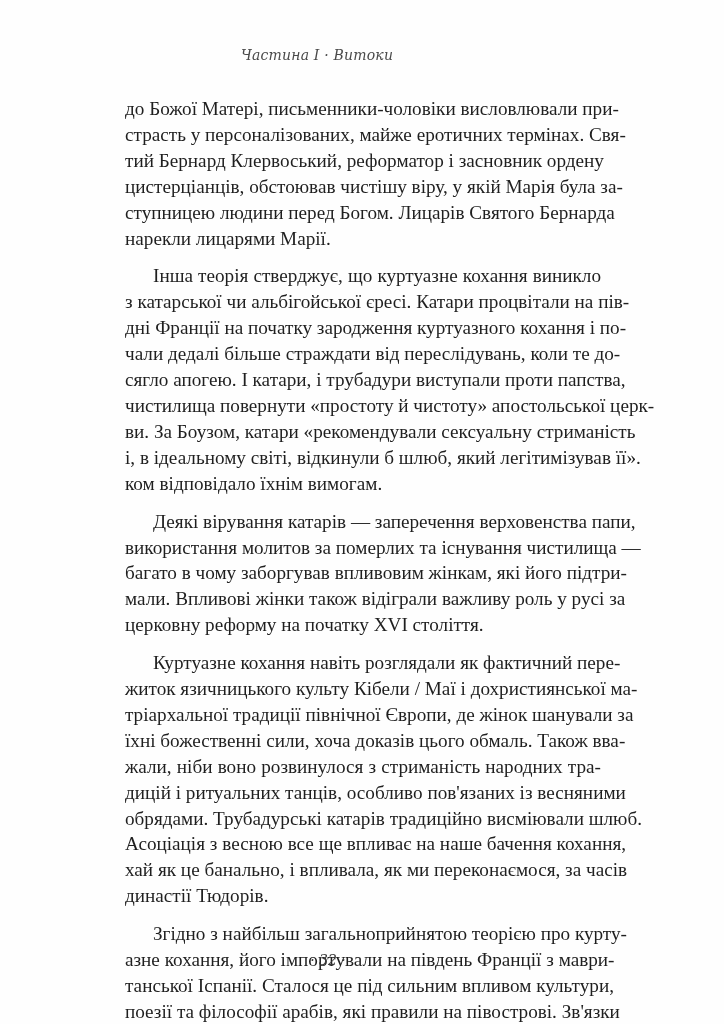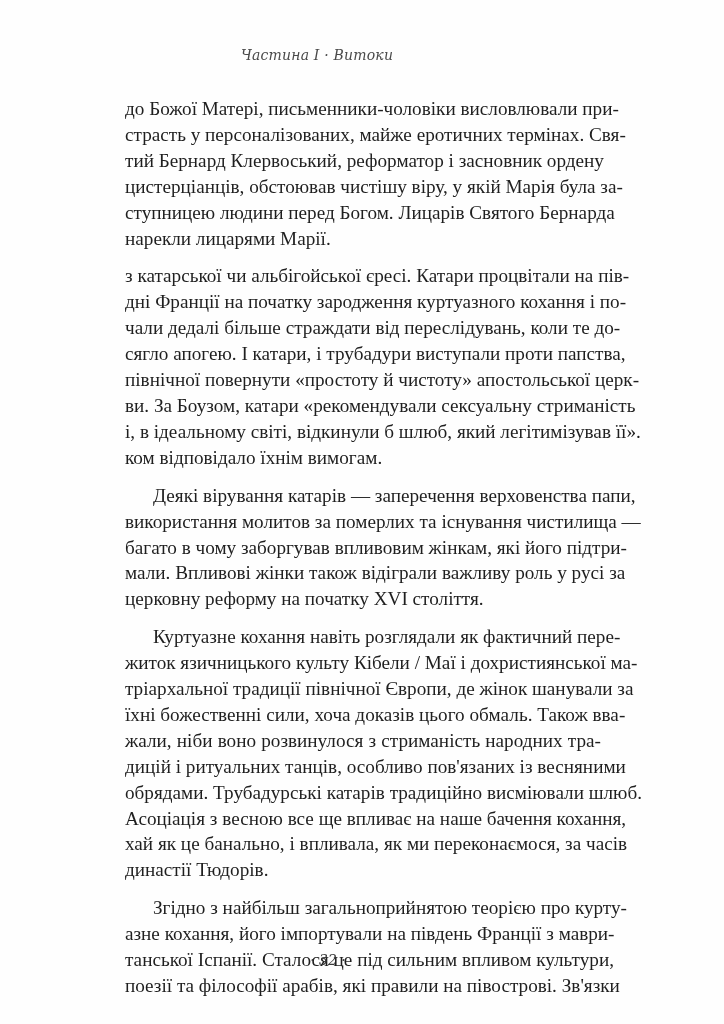--- a/index.html
+++ b/index.html
@@ -77,25 +77,26 @@
   <p class="para">
     <span class="line">до Божої Матері, письменники-чоловіки висловлювали при-</span>
     <span class="line">страсть у персоналізованих, майже еротичних термінах. Свя-</span>
     <span class="line">тий Бернард Клервоський, реформатор і засновник ордену</span>
     <span class="line">цистерціанців, обстоював чистішу віру, у якій Марія була за-</span>
     <span class="line">ступницею людини перед Богом. Лицарів Святого Бернарда</span>
     <span class="line last">нарекли лицарями Марії.</span>
   </p>
 
   <p class="para">
+    <span class="line indent">Інша теорія стверджує, що куртуазне кохання виникло</span>
     <span class="line">з катарської чи альбігойської єресі. Катари процвітали на пів-</span>
     <span class="line">дні Франції на початку зародження куртуазного кохання і по-</span>
     <span class="line">чали дедалі більше страждати від переслідувань, коли те до-</span>
     <span class="line">сягло апогею. І катари, і трубадури виступали проти папства,</span>
-    <span class="line">північної повернути «простоту й чистоту» апостольської церк-</span>
+    <span class="line">чистилища повернути «простоту й чистоту» апостольської церк-</span>
     <span class="line">ви. За Боузом, катари «рекомендували сексуальну стриманість</span>
     <span class="line">і, в ідеальному світі, відкинули б шлюб, який легітимізував її».</span>
     <span class="line last">ком відповідало їхнім вимогам.</span>
   </p>
 
   <p class="para">
     <span class="line indent">Деякі вірування катарів — заперечення верховенства папи,</span>
     <span class="line">використання молитов за померлих та існування чистилища —</span>
     <span class="line">багато в чому заборгував впливовим жінкам, які його підтри-</span>
     <span class="line">мали. Впливові жінки також відіграли важливу роль у русі за</span>

